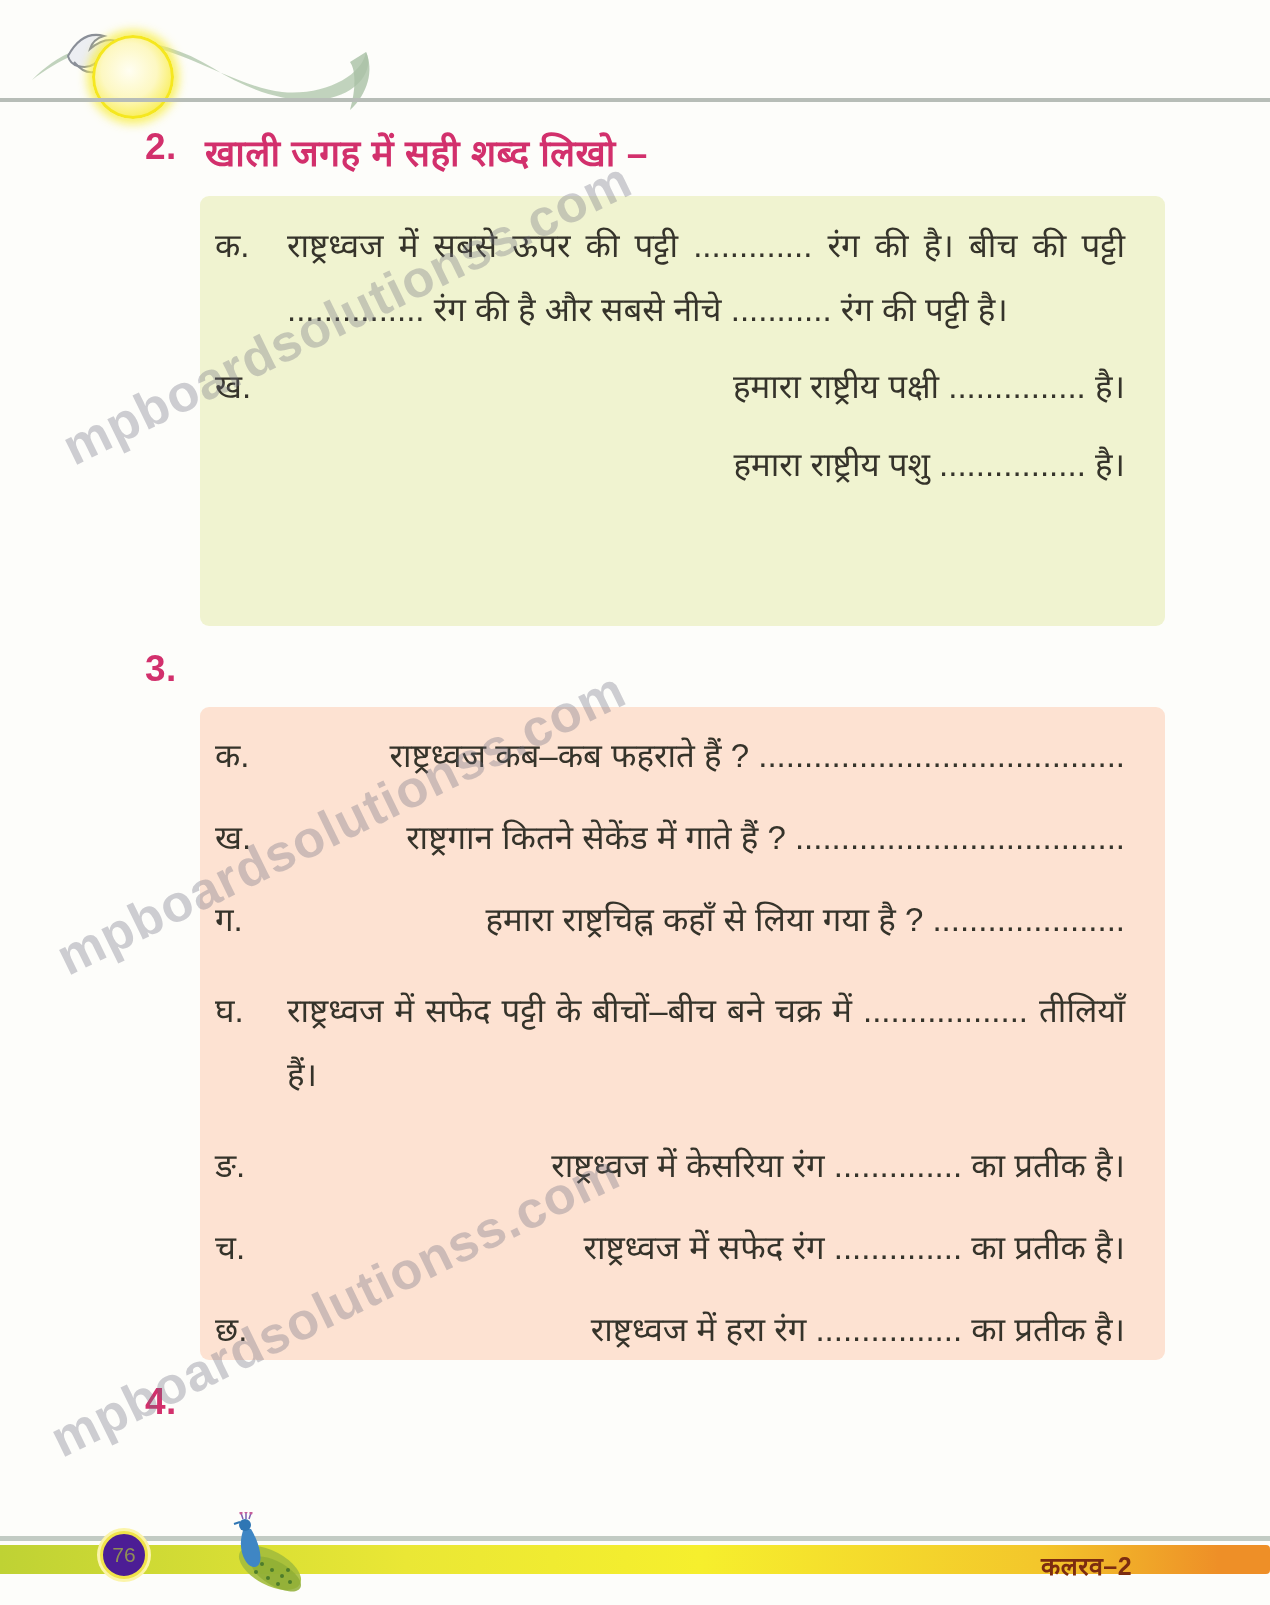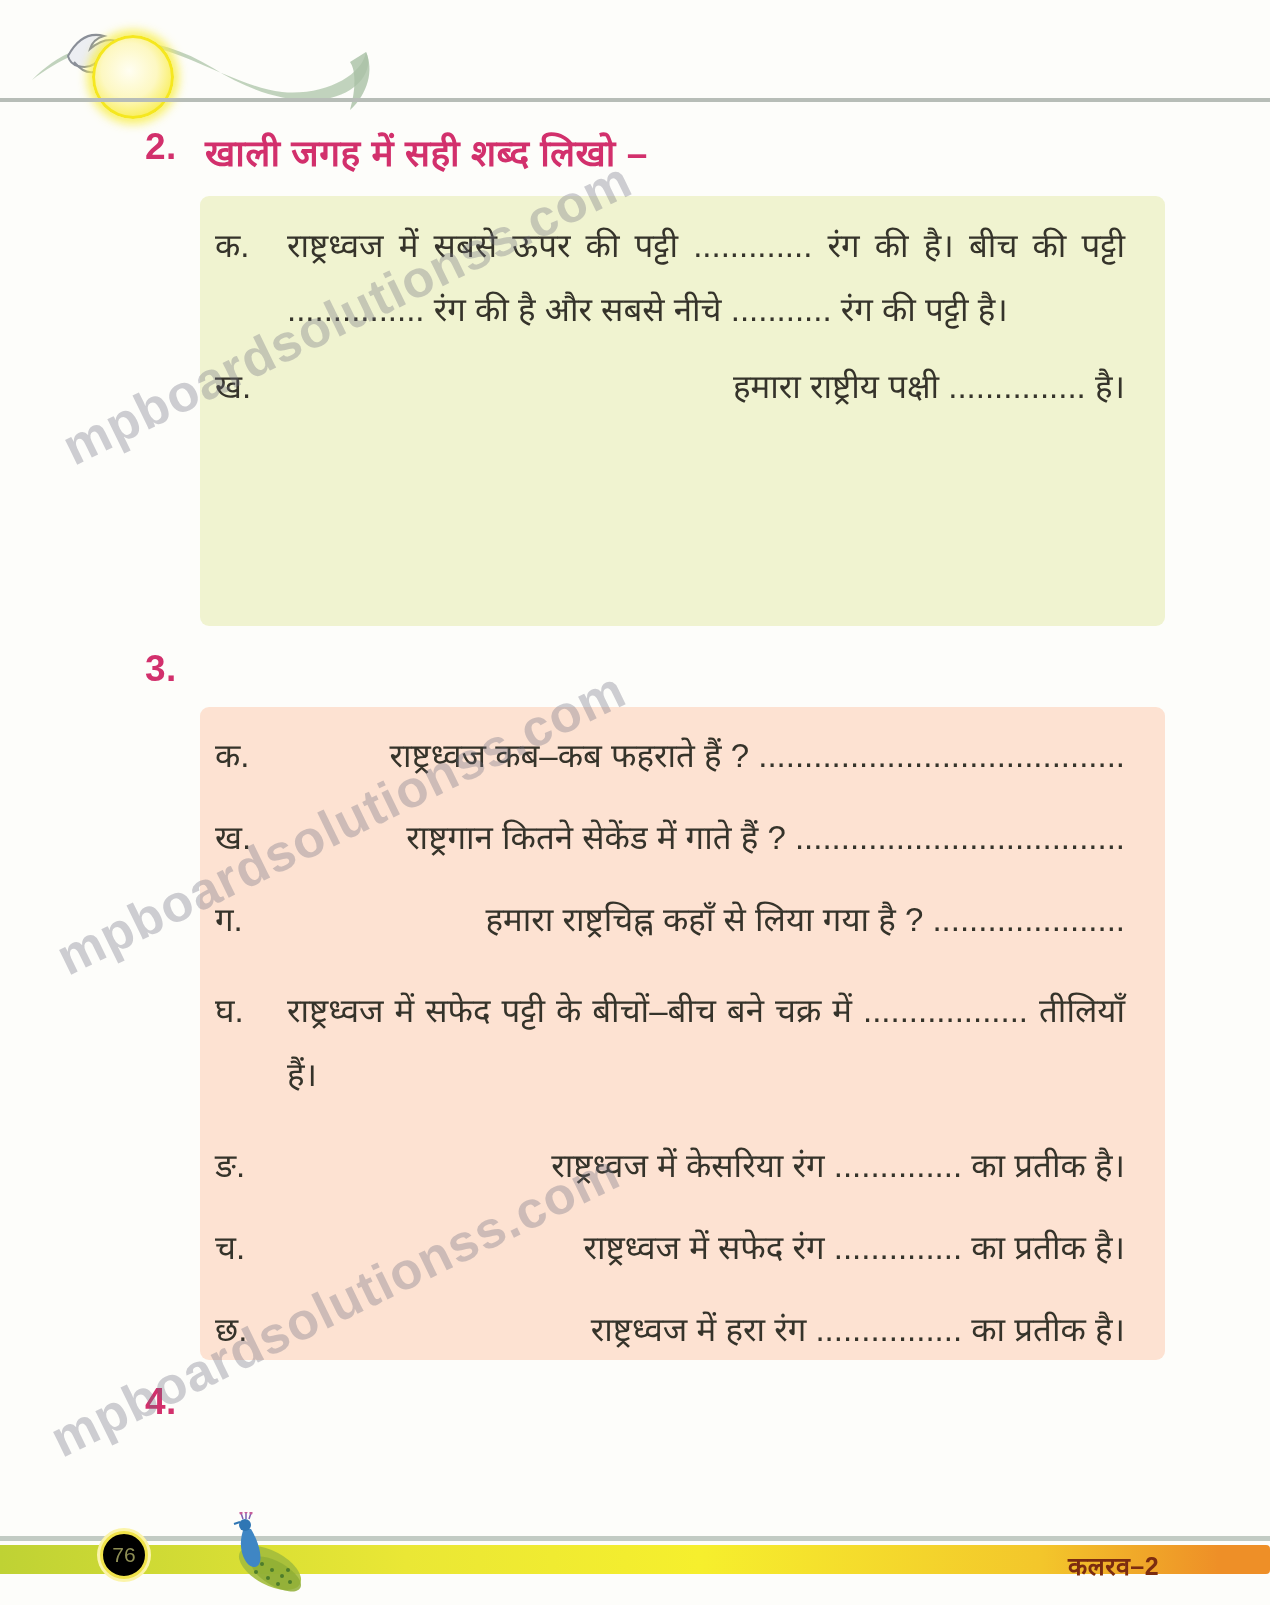--- a/index.html
+++ b/index.html
@@ -67,29 +67,29 @@
     position: absolute; left: 0; top: 1536px; width: 1270px; height: 5px;
     background: #c2cbc3;
   }
   .footer-bar {
     position: absolute; left: 0; top: 1545px; width: 1270px; height: 29px;
     background: linear-gradient(90deg, #bfd234 0%, #eae735 32%, #f6ef2d 55%, #f3c62b 82%, #ee8f27 96%);
     border-radius: 0 4px 4px 0;
   }
   .page-badge {
     position: absolute; left: 100px; top: 1531px; width: 48px; height: 48px;
-    border-radius: 50%; background: #000000;
+    border-radius: 50%; background: #4c1d95;
     border: 3px solid #f0e34a;
     box-shadow: 0 0 0 3px #fbf4aa;
     display: flex; align-items: center; justify-content: center;
     font-size: 21px; color: #8f8f55; z-index: 3;
   }
   .peacock { position: absolute; left: 218px; top: 1512px; z-index: 3; }
   .book-label {
-    position: absolute; left: 1068px; top: 1548px;
+    position: absolute; left: 1041px; top: 1548px;
     font-size: 25px; font-weight: bold; color: #7c2c10; z-index: 3;
     letter-spacing: 0.5px;
   }
 </style>
 </head>
 <body>
 
 <div class="page">
 
   <svg class="swirl" width="360" height="110" viewBox="0 0 360 110">
@@ -109,20 +109,24 @@
   </div>
 
   <div class="ex-box green-box">
     <div class="ex-row justify block-ka">
       <span class="lbl">क.</span>
       <div class="txt">राष्ट्रध्वज में सबसे ऊपर की पट्टी ............. रंग की है। बीच की पट्टी ............... रंग की है और सबसे नीचे ........... रंग की पट्टी है।</div>
     </div>
     <div class="ex-row kha-line">
       <span class="lbl">ख.</span>
       <div class="txt">हमारा राष्ट्रीय पक्षी ............... है।</div>
+    </div>
+    <div class="ex-row kha-line">
+      <span class="lbl"></span>
+      <div class="txt">हमारा राष्ट्रीय पशु ................ है।</div>
     </div>
   </div>
 
   <div class="q-heading q3-heading">
     <span class="q-num">3.</span>
   </div>
 
   <div class="ex-box pink-box">
     <div class="ex-row">
       <span class="lbl">क.</span>

